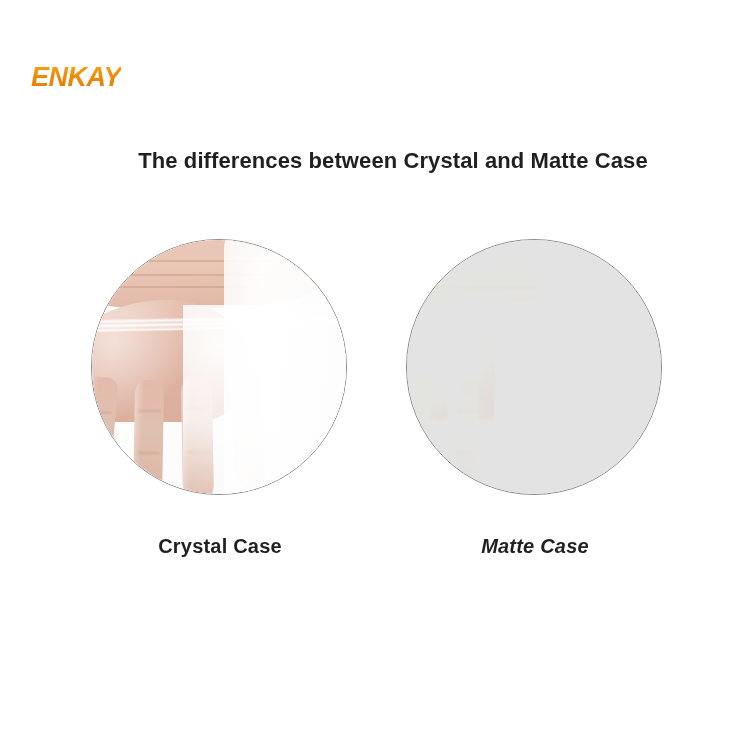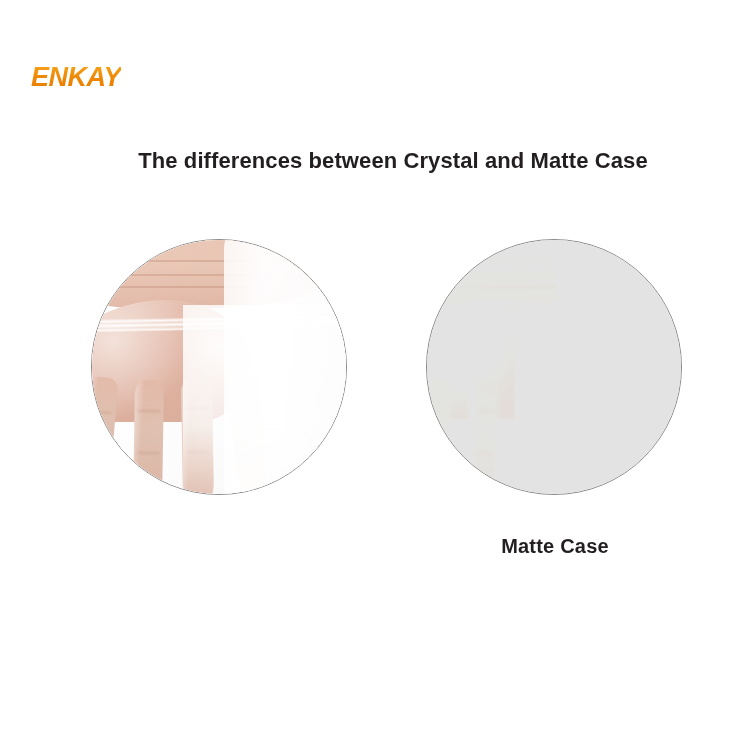--- a/index.html
+++ b/index.html
@@ -63,21 +63,21 @@
     width: 750px;
     height: 340px;
   }
   .panel {
     position: absolute;
     top: 0;
     width: 258px;
     height: 340px;
   }
   .panel-left  { left: 91px; }
-  .panel-right { left: 426px; }
+  .panel-right { left: 406px; font-style: italic; }
 
   .circle {
     position: relative;
     width: 256px;
     height: 256px;
     border-radius: 50%;
     overflow: hidden;
     border: 1px solid #8a8a8a;
     box-sizing: border-box;
     background: #fdfdfd;
@@ -258,20 +258,21 @@
           <div class="knuckle" style="top:76px;"></div>
         </div>
 
         <div class="case-body"></div>
         <div class="case-sheen"></div>
         <div class="case-edge"></div>
         <div class="case-glass"></div>
 
       </div>
     </div>
+    <div class="caption">Crystal Case</div>
   </div>
 
   <div class="panel panel-right">
     <div class="circle matte">
       <div class="scene">
         <div class="wall"></div>
 
         <div class="wrist">
           <div class="wrist-line" style="top:26px; width:196px;"></div>
           <div class="wrist-line" style="top:40px; width:182px;"></div>

